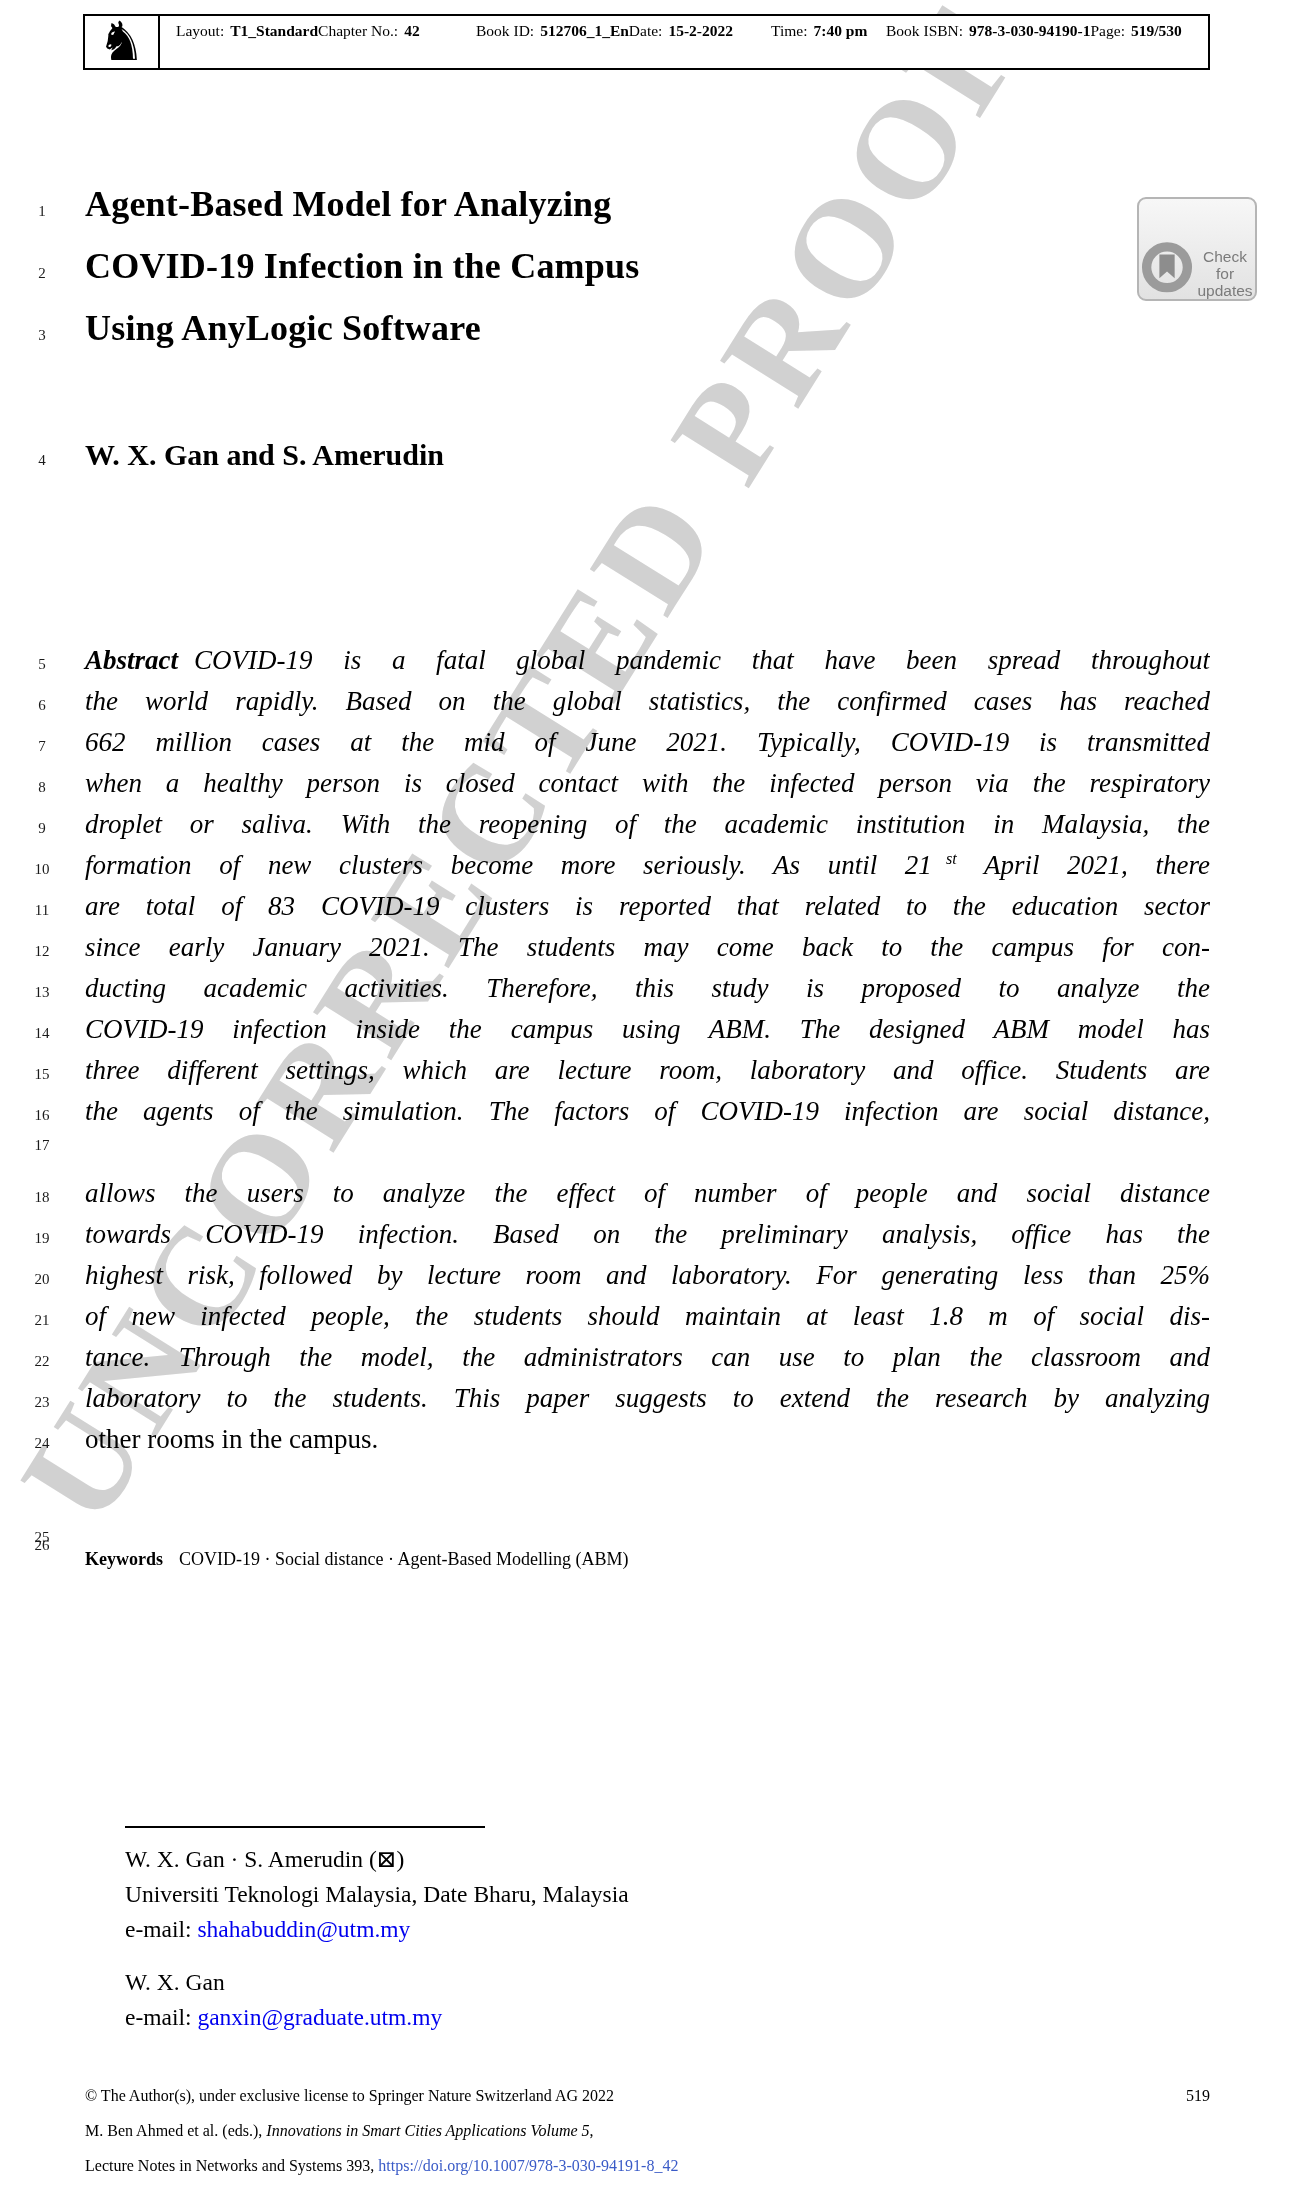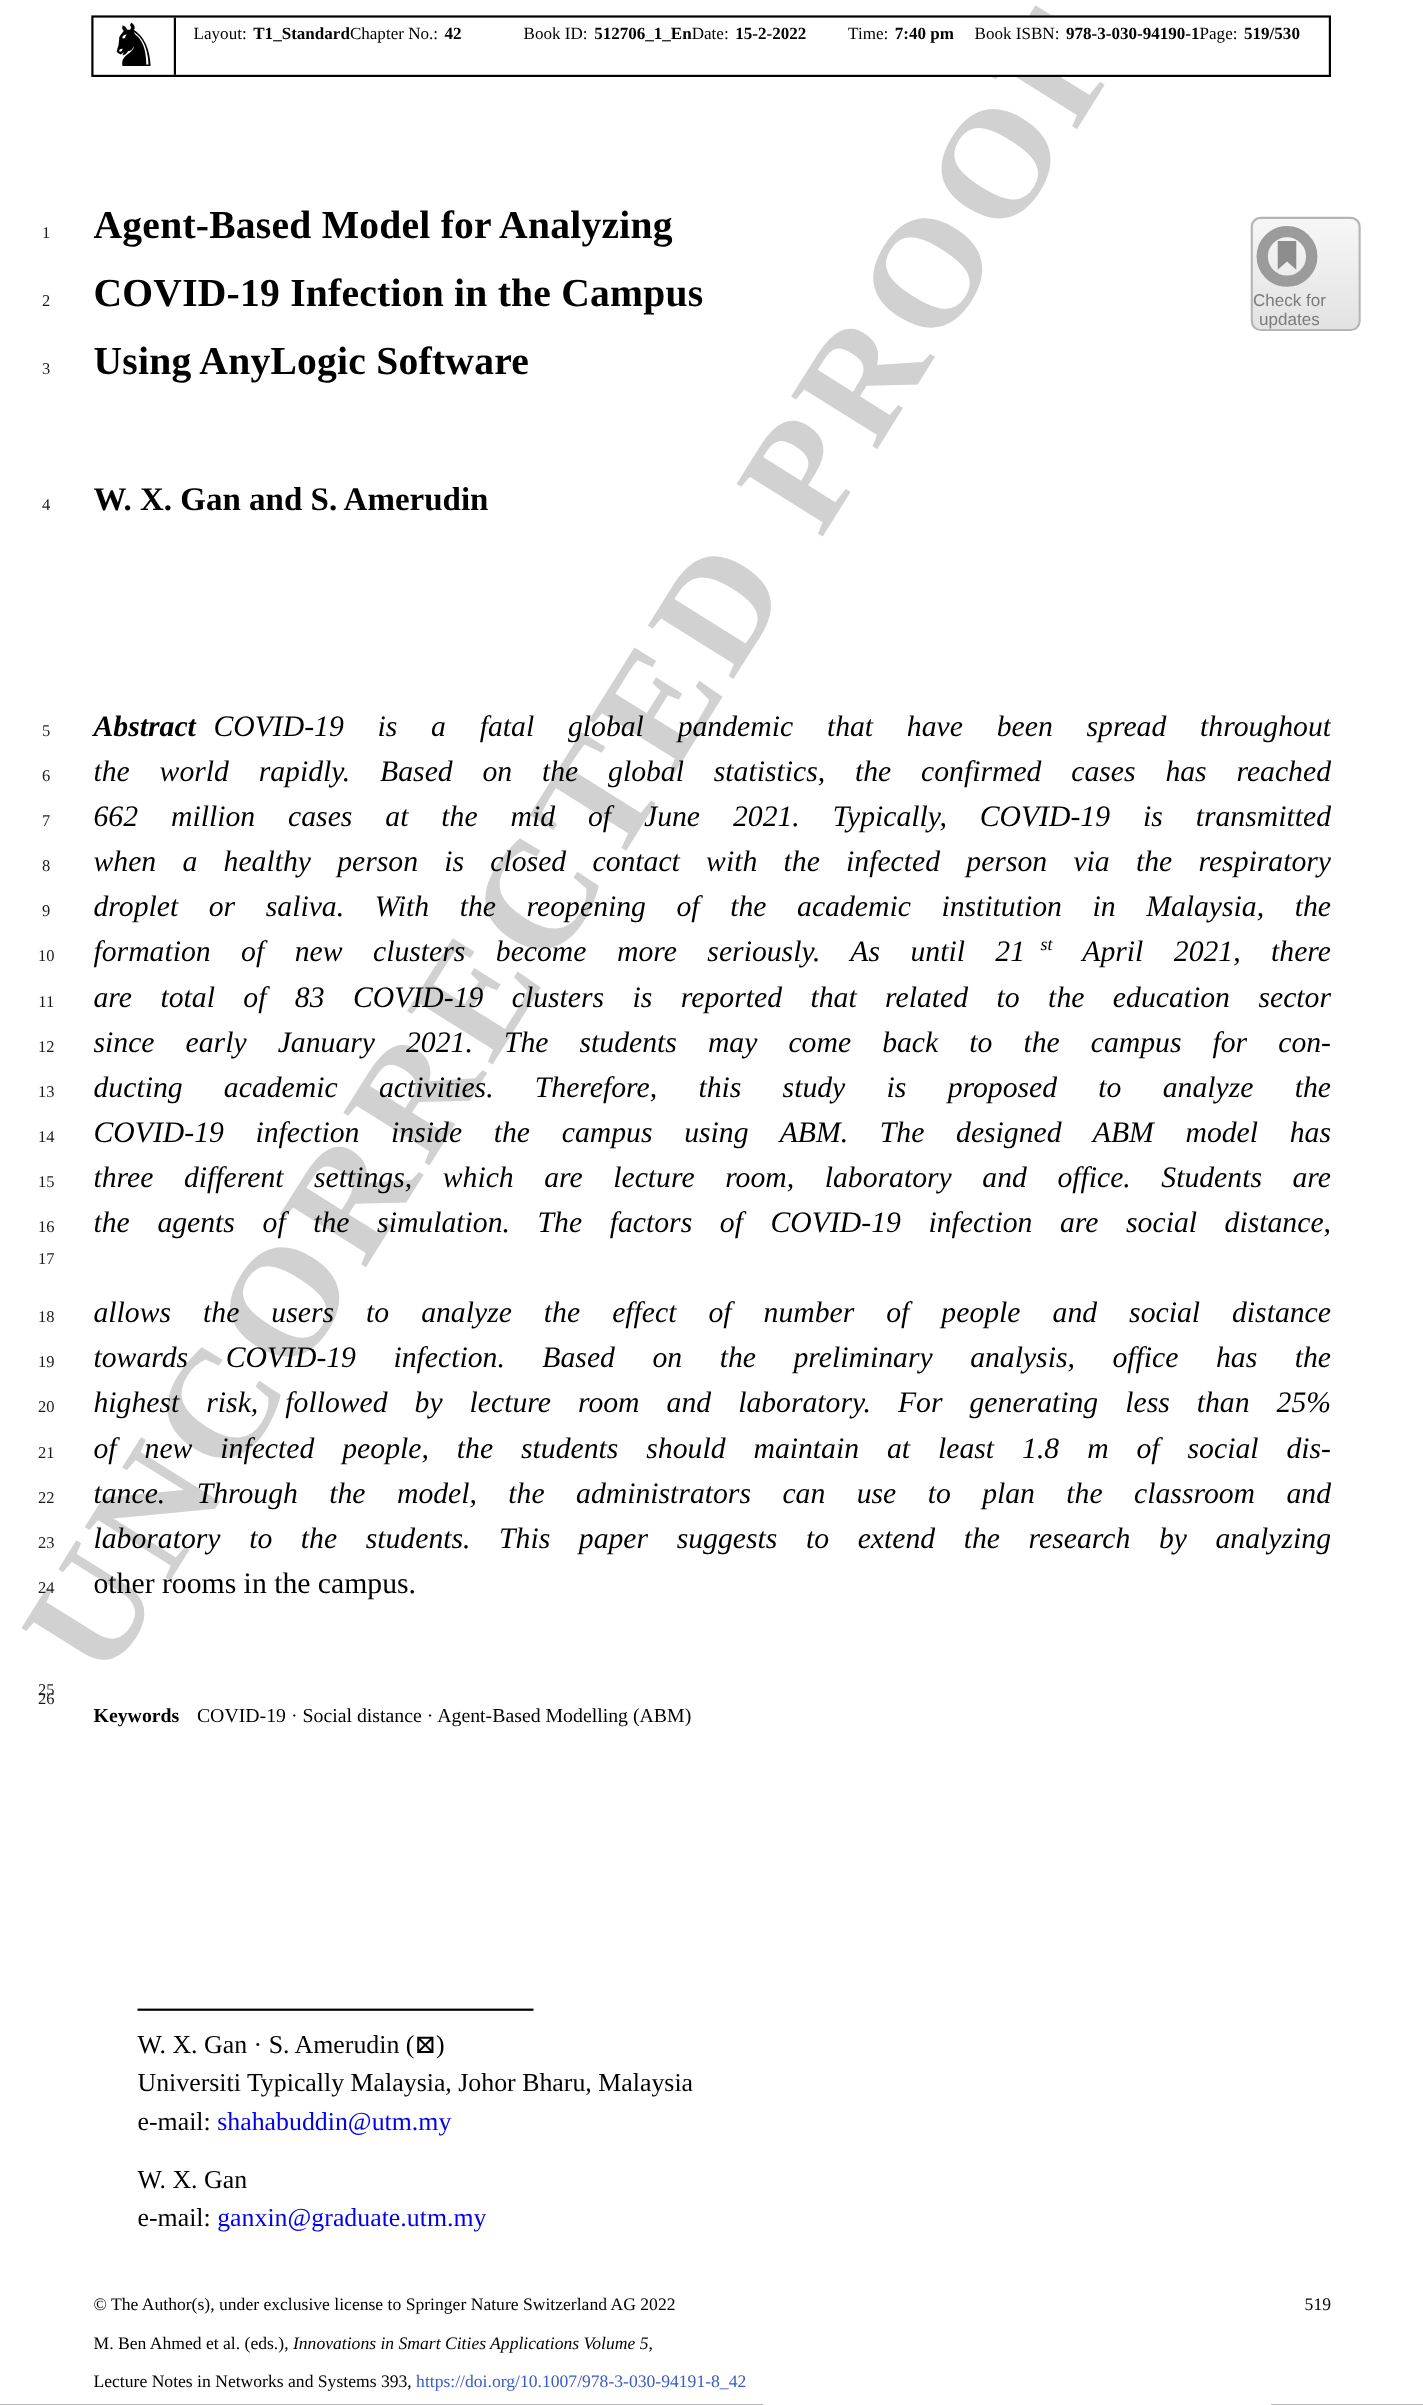--- a/index.html
+++ b/index.html
@@ -15,23 +15,23 @@
   .hdr-logo{width:73px;border-right:2px solid #000;display:flex;align-items:center;justify-content:center;
             font-size:54px;line-height:1;}
   .hdr-meta{flex:1;display:grid;grid-template-columns:300px 410px 1fr;padding:3px 0 0 16px;
             font-size:15.5px;line-height:24px;}
   .hdr-col{display:flex;flex-direction:row;}
   .hdr-row{white-space:nowrap;}
   .hdr-row b{font-weight:bold;}
   .hdr-lab{margin-right:6px;}
   .hdr-gap{display:inline-block;width:38px;}
   
-  .badge{position:absolute;left:1137px;top:197px;width:100px;height:104px;border:2px solid #b5b5b5;
+  .badge{position:absolute;left:1137px;top:197px;width:120px;height:104px;border:2px solid #b5b5b5;
          border-radius:9px;background:linear-gradient(#f7f7f7,#e2e2e2);box-sizing:border-box;
-         display:flex;flex-direction:column;align-items:flex-start;padding-top:6px;cursor:pointer;}
+         display:flex;flex-direction:row;align-items:flex-end;padding-top:6px;cursor:pointer;}
   .badge-txt{font-family:"Liberation Sans","DejaVu Sans",sans-serif;font-size:15.5px;line-height:17px;
              color:#7b7b7b;text-align:center;}
   
   .block{position:absolute;left:22px;width:1188px;}
   .line-row{display:flex;align-items:baseline;}
   .lnum{flex:none;width:40px;text-align:center;font-size:15px;color:#1a1a1a;}
   .ltext{flex:1;padding-left:23px;min-width:0;}
   .t-row{height:62px;}
   .t-row .ltext{font-size:36px;font-weight:bold;letter-spacing:.2px;}
   .a-row{height:40px;}
@@ -217,21 +217,21 @@
       <span class="n2">26</span>
     </span>
     <div class="kw-text">
       <span class="lead">Keywords</span><span>COVID-19 · Social distance · Agent-Based Modelling (ABM)</span>
     </div>
   </div>
 
   <div class="footnote">
     <div class="fn-rule"></div>
     <div><span>W. X. Gan · S. Amerudin (</span><span>⊠</span><span>)</span></div>
-    <div>Universiti Typically Malaysia, Johor Bharu, Malaysia</div>
+    <div>Universiti Teknologi Malaysia, Date Bharu, Malaysia</div>
     <div><span>e-mail:</span> <a class="email" href="#">shahabuddin@utm.my</a></div>
     <div class="fn-gap"></div>
     <div>W. X. Gan</div>
     <div><span>e-mail:</span> <a class="email" href="#">ganxin@graduate.utm.my</a></div>
   </div>
 
   <div class="footer">
     <div class="fo-row1">
       <span>© The Author(s), under exclusive license to Springer Nature Switzerland AG 2022</span>
       <span>519</span>

